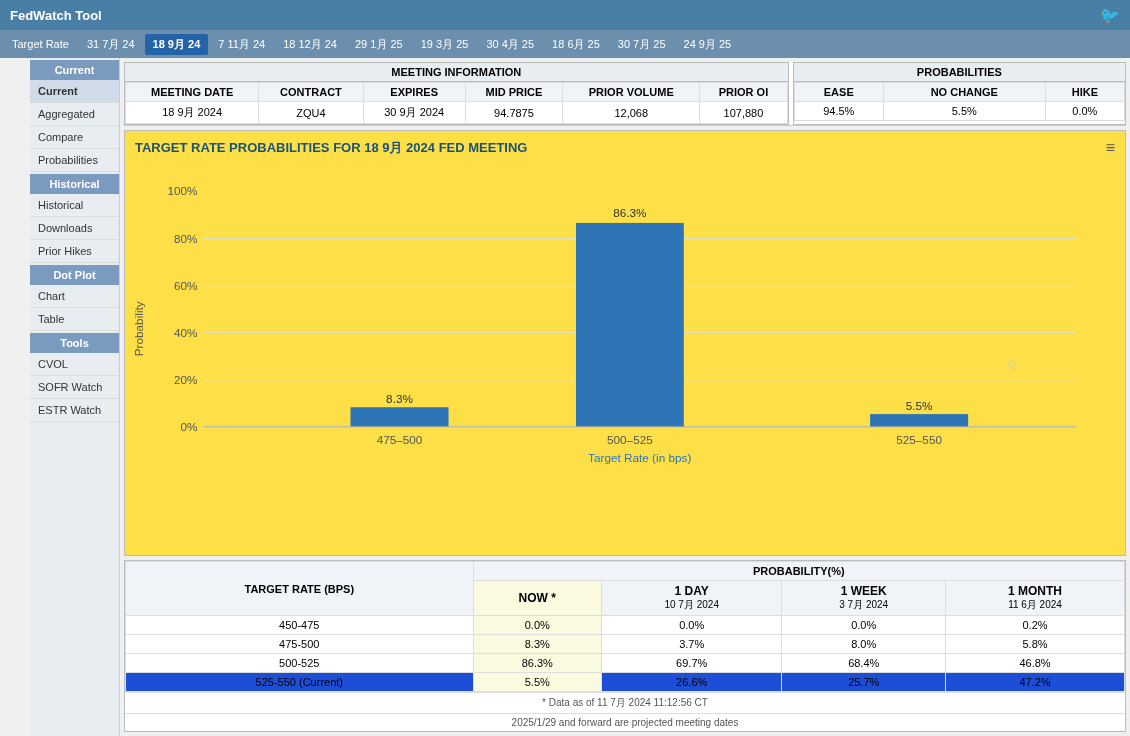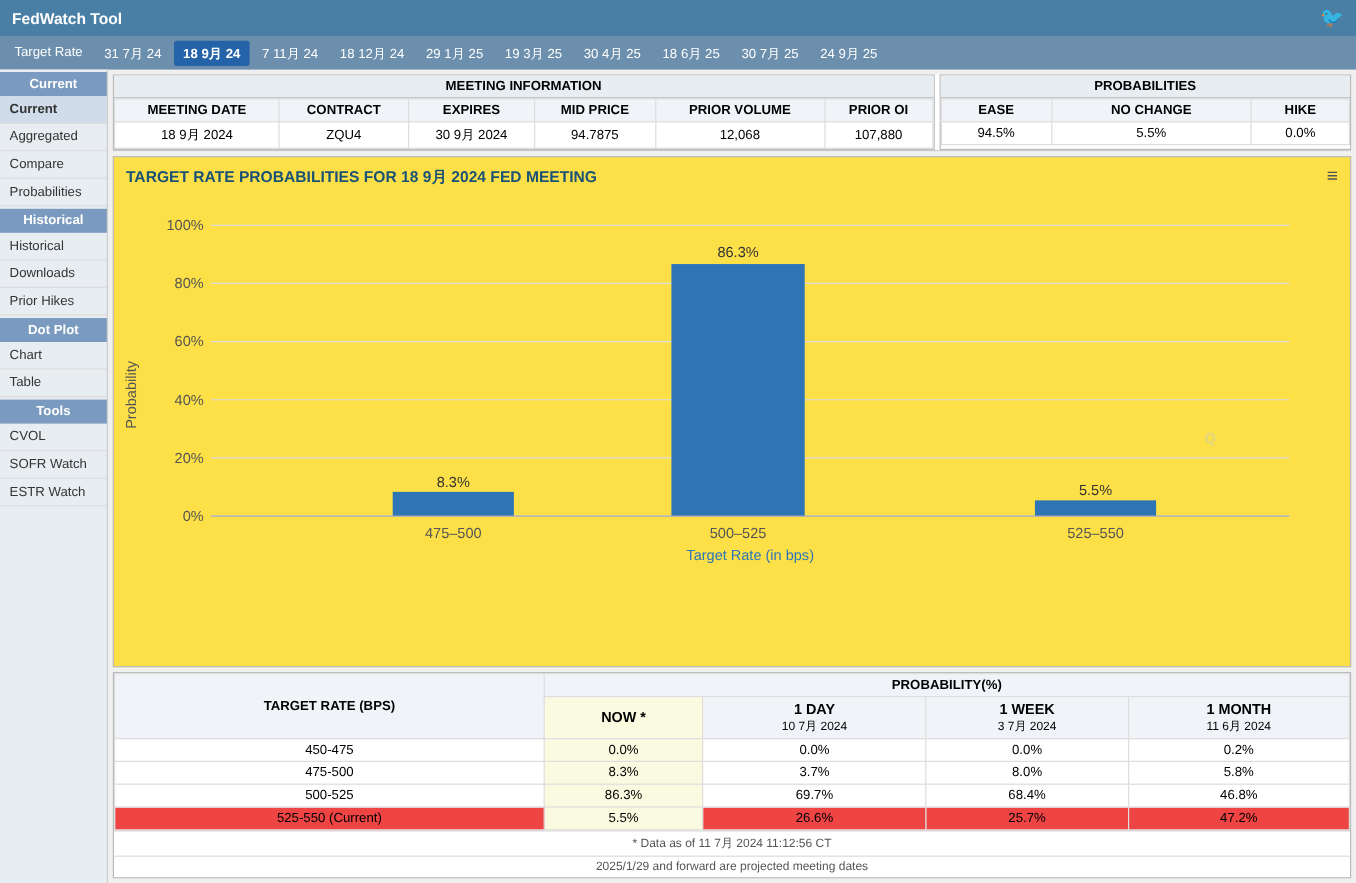--- a/index.html
+++ b/index.html
@@ -49,20 +49,21 @@
     }
 
     
     #sidebar {
       width: 90px;
       background: #e8edf2;
       border-right: 1px solid #ccc;
       flex-shrink: 0;
       display: flex;
       flex-direction: column;
+      margin-left: 30px;
     }
     .sidebar-section-label {
       background: #7a9abf;
       color: white;
       text-align: center;
       padding: 4px 2px;
       font-size: 11px;
       font-weight: bold;
       margin-top: 2px;
     }
@@ -164,21 +165,21 @@
       width: 100%;
       border-collapse: collapse;
     }
     .prob-table th, .prob-table td {
       border: 1px solid #ddd;
       padding: 3px 2px;
       text-align: center;
       font-size: 11px;
     }
     .prob-table th { background: #f0f4f8; font-weight: bold; }
-    .prob-table .highlight-row td { background: #ef4444; }
+    .prob-table .highlight-row td { background: #1d4ed8; }
     .footer-note {
       text-align: center;
       font-size: 10px;
       color: #555;
       padding: 3px;
       border-top: 1px solid #ddd;
     }
     .colspan-header { background: #e8edf2; }
   </style>
 </head>

